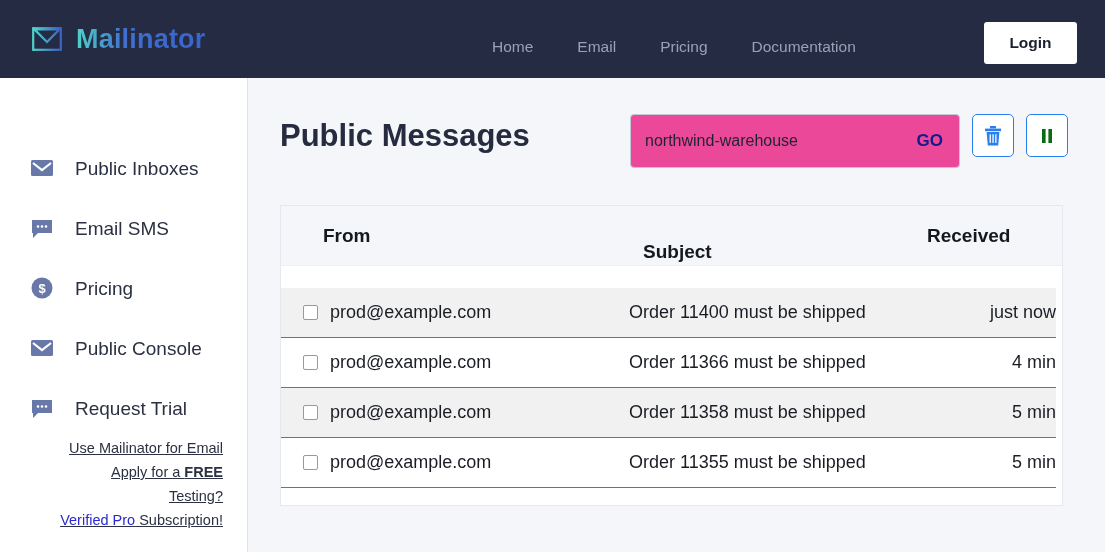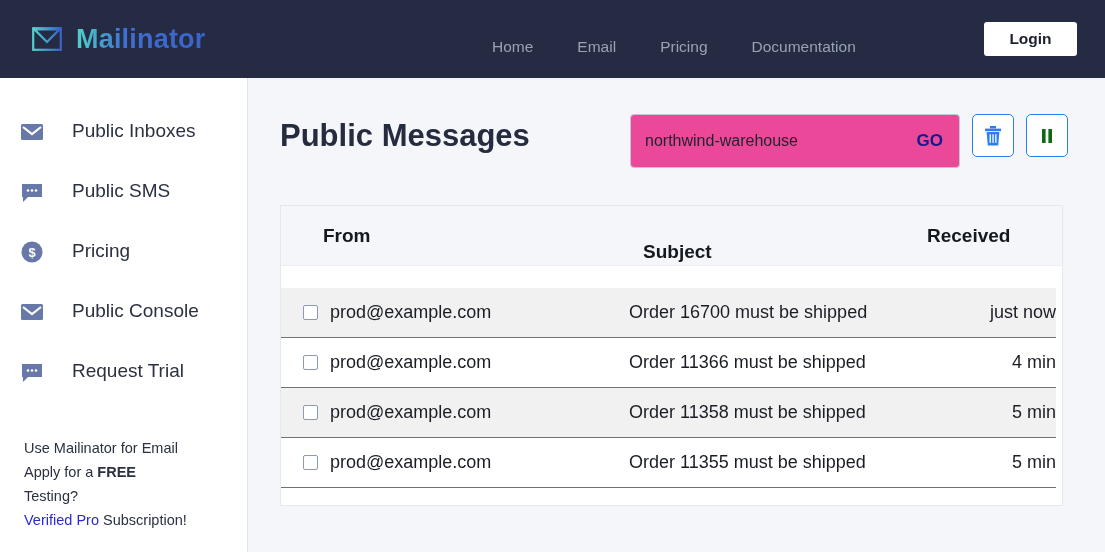--- a/index.html
+++ b/index.html
@@ -28,44 +28,44 @@
   .nav {
     position: absolute; left: 470px; top: 8px; height: 78px;
     display: flex; align-items: center; gap: 0;
   }
   .nav a {
     color: #9aa1b4; font-size: 15.5px; text-decoration: none;
     padding: 0 22px; line-height: 78px; white-space: nowrap;
   }
   .login-btn {
     position: absolute; right: 28px; top: 22px;
-    width: 93px; height: 34px; background: #ffffff; border-radius: 3px;
+    width: 93px; height: 42px; background: #ffffff; border-radius: 3px;
     color: #1c2030; font-size: 15.5px; font-weight: bold;
     display: flex; align-items: center; justify-content: center;
     border: none; cursor: pointer; font-family: inherit;
   }
 
   
   .body-wrap { display: flex; height: 474px; width: 1105px; }
 
   
   .sidebar {
     width: 248px; background: #ffffff; border-right: 1px solid #dfe3ea;
     padding-top: 42px; flex: 0 0 248px;
   }
   .side-item {
-    display: flex; align-items: flex-start; gap: 28px;
-    padding: 0 0 0 20px; height: 60px; cursor: pointer; text-decoration: none;
+    display: flex; align-items: flex-end; gap: 21px;
+    padding: 0 0 0 30px; height: 60px; cursor: pointer; text-decoration: none;
   }
   .side-label { font-size: 19px; color: #2b3142; white-space: nowrap; }
   .side-ico { width: 24px; height: 24px; flex: 0 0 24px; display: block; }
 
   .promo {
-    margin-top: 16px; text-align: left; padding: 0 24px;
-    font-size: 14.5px; color: #2b3142; line-height: 24px;
+    margin-top: 16px; text-align: right; padding: 0 24px;
+    font-size: 14.5px; color: #2b3142; line-height: 24px; text-decoration: underline;
   }
   .promo .free { font-weight: bold; }
   .promo a { color: #2a2ad0; text-decoration: none; }
 
   
   .main { flex: 1; position: relative; background: #f4f6f9; }
 
   .page-title {
     position: absolute; left: 32px; top: 40px;
     font-size: 31px; font-weight: bold; color: #262c3f; white-space: nowrap;
@@ -165,21 +165,21 @@
       <span class="side-label">Public Inboxes</span>
     </a>
 
     <a class="side-item" href="#">
       <svg class="side-ico" viewBox="0 0 24 24">
         <path d="M2 4 H22 V17 H8 L3 22 V17 H2 Z" fill="#6878a8"></path>
         <circle cx="8" cy="10.5" r="1.3" fill="#fff"></circle>
           <circle cx="12" cy="10.5" r="1.3" fill="#fff"></circle>
           <circle cx="16" cy="10.5" r="1.3" fill="#fff"></circle>
       </svg>
-      <span class="side-label">Public SMS</span>
+      <span class="side-label">Email SMS</span>
     </a>
 
     <a class="side-item" href="#">
       <svg class="side-ico" viewBox="0 0 24 24">
         <circle cx="12" cy="12" r="10.5" fill="#6878a8"></circle>
         <text x="12" y="17" font-size="13" font-weight="bold" fill="#fff" text-anchor="middle" font-family="Liberation Sans, sans-serif">$</text>
       </svg>
       <span class="side-label">Pricing</span>
     </a>
 
@@ -242,21 +242,21 @@
       <div class="thead">
         <span class="th th-from">From</span>
         <span class="th th-subject">Subject</span>
         <span class="th th-received">Received</span>
       </div>
       <div class="thead-spacer"></div>
 
       <div class="row alt">
         <input class="cb" type="checkbox" style="">
         <span class="c-from">prod@example.com</span>
-        <span class="c-subject">Order 16700 must be shipped</span>
+        <span class="c-subject">Order 11400 must be shipped</span>
         <span class="c-received">just now</span>
       </div>
 
       <div class="row">
         <input class="cb" type="checkbox" style="">
         <span class="c-from">prod@example.com</span>
         <span class="c-subject">Order 11366 must be shipped</span>
         <span class="c-received">4 min</span>
       </div>
 

